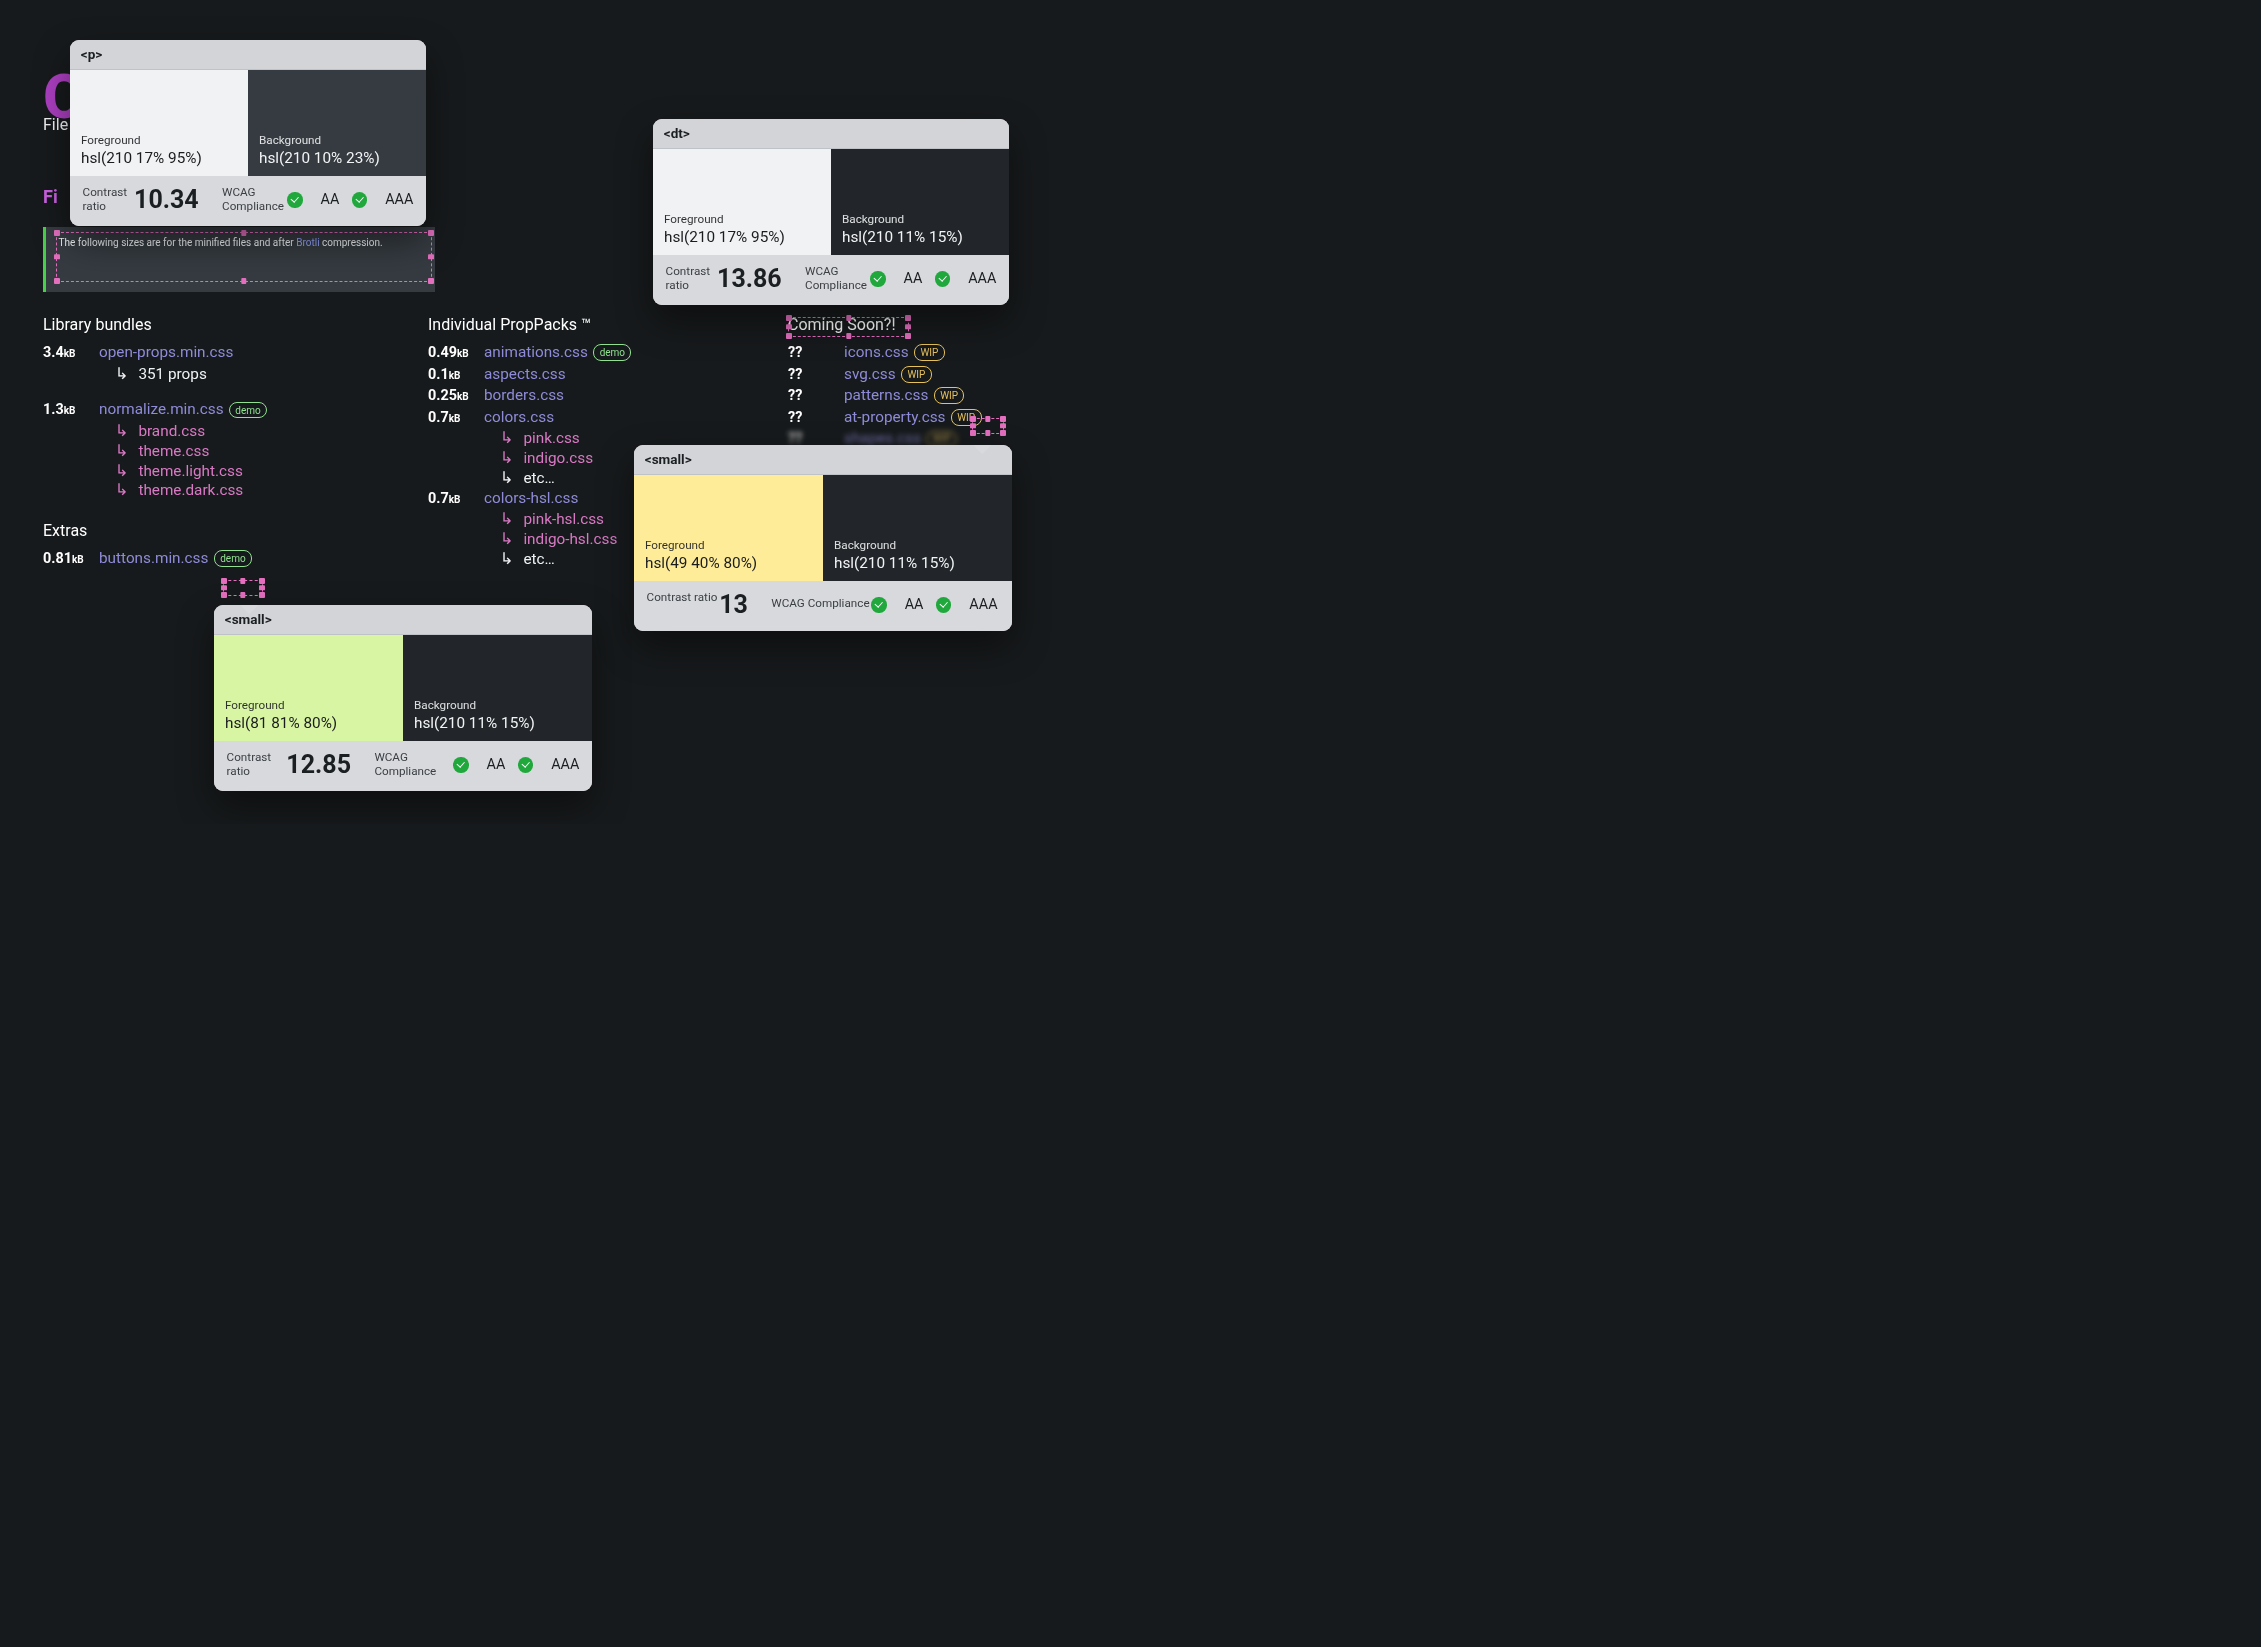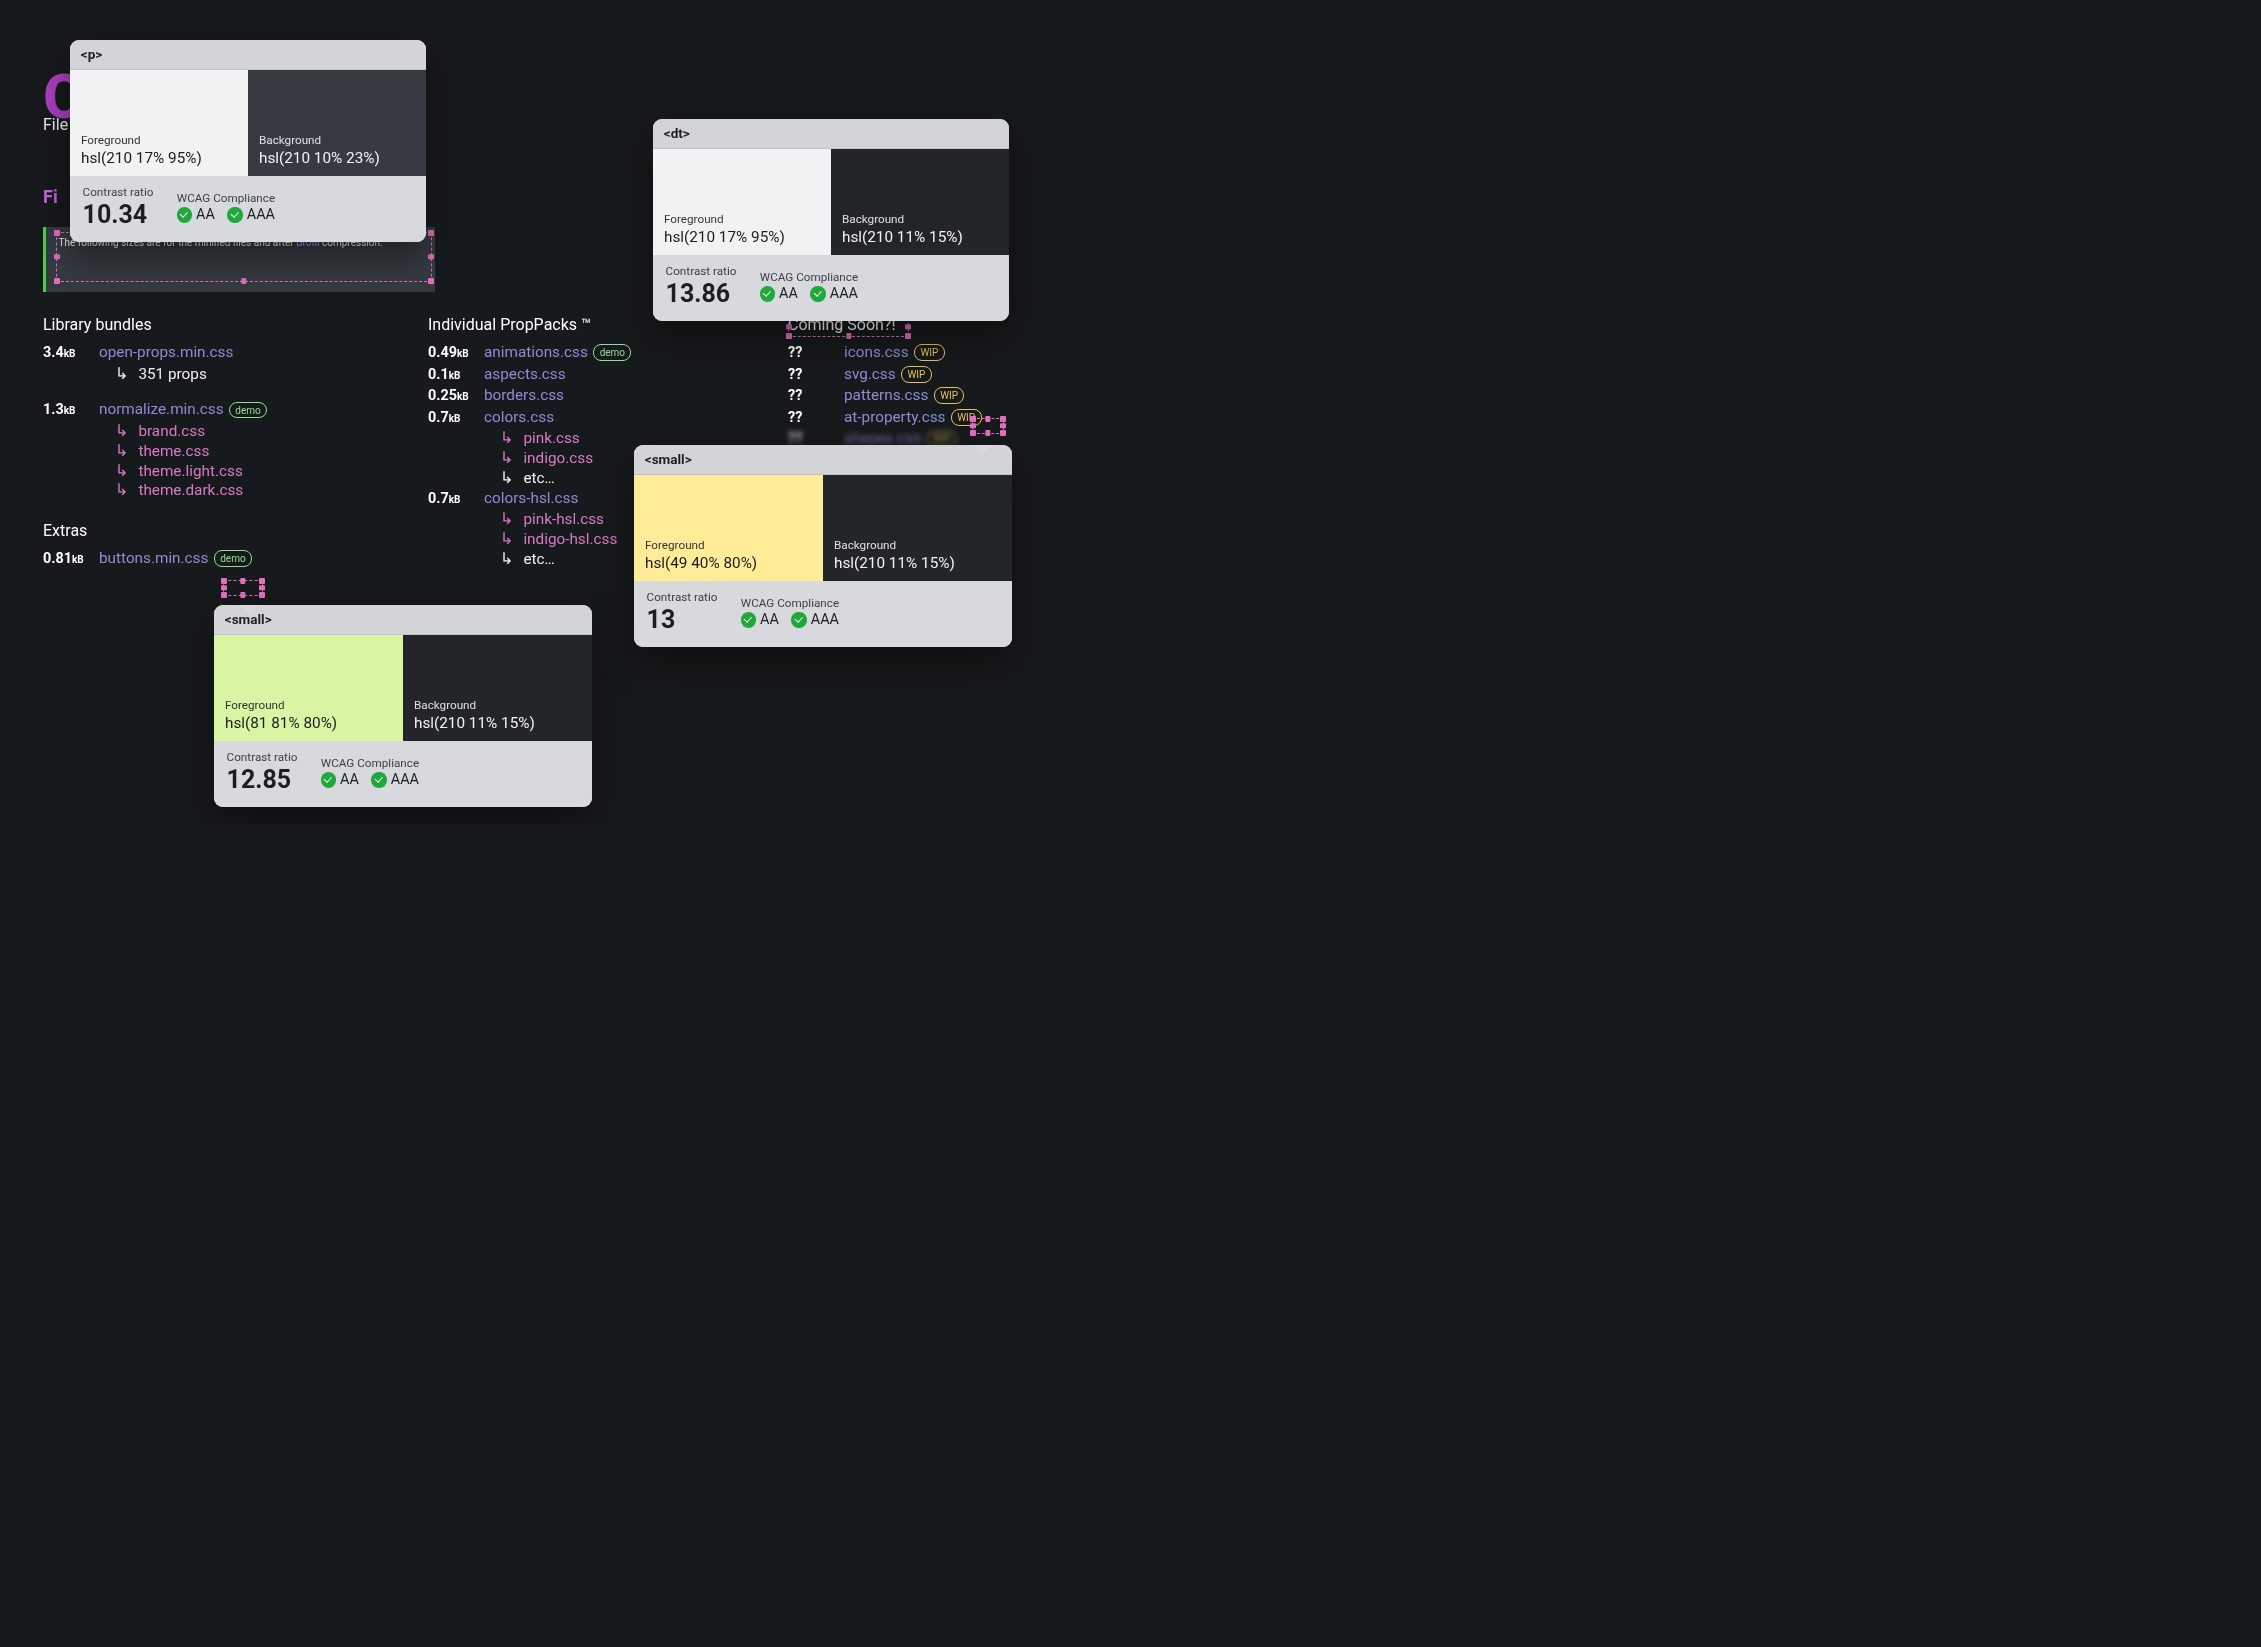--- a/index.html
+++ b/index.html
@@ -102,25 +102,25 @@
   .swatches{display:flex;height:106px}
   .sw{flex:1;position:relative;padding:0 11px;display:flex;flex-direction:column;justify-content:flex-end}
   .sw .lbl{font-size:11.7px;opacity:.9;margin-bottom:1.8px}
   .sw .val{font-size:15.3px;margin-bottom:9px}
   .sw.fg-light{background:var(--swatch-light);color:#1a1c1e}
   .sw.bg-dark1{background:var(--swatch-dark-1);color:#f2f3f4}
   .sw.bg-dark2{background:var(--swatch-dark-2);color:#f2f3f4}
   .sw.fg-yellow{background:var(--swatch-yellow);color:#1a1c1e}
   .sw.fg-lime{background:var(--swatch-lime);color:#1a1c1e}
   .meta{display:flex;gap:23.4px;align-items:center;padding:9px 12.6px 12.6px;background:var(--card-bg)}
-  .meta .block{display:flex;flex-direction:column;gap:1.8px}
+  .meta .block{display:flex;flex-direction:row;gap:1.8px}
   .meta .lbl{font-size:11.7px;color:var(--card-label)}
   .meta .big{font-size:25px;font-weight:700}
   .chips{display:flex;gap:12.6px;align-items:center}
-  .chip{display:inline-flex;align-items:center;gap:4px;font-size:14.4px}
+  .chip{display:inline-flex;align-items:flex-end;gap:18px;font-size:14.4px}
   .check{width:15.3px;height:15.3px;border-radius:50%;background:var(--badge-check);position:relative;display:inline-block}
   .check::after{content:"";position:absolute;left:3.6px;top:4px;width:6.3px;height:3.6px;border-left:1.8px solid #fff;border-bottom:1.8px solid #fff;transform:rotate(-48deg)}
   .card .tail{
     position:absolute;width:12.6px;height:12.6px;background:var(--card-bg);
     transform:rotate(45deg);border-bottom-right-radius:2.7px;
   }
 
   
   .card.c-p{left:70px;top:40px;width:356px}
   .card.c-p .tail{left:21.6px;bottom:-6.3px}

